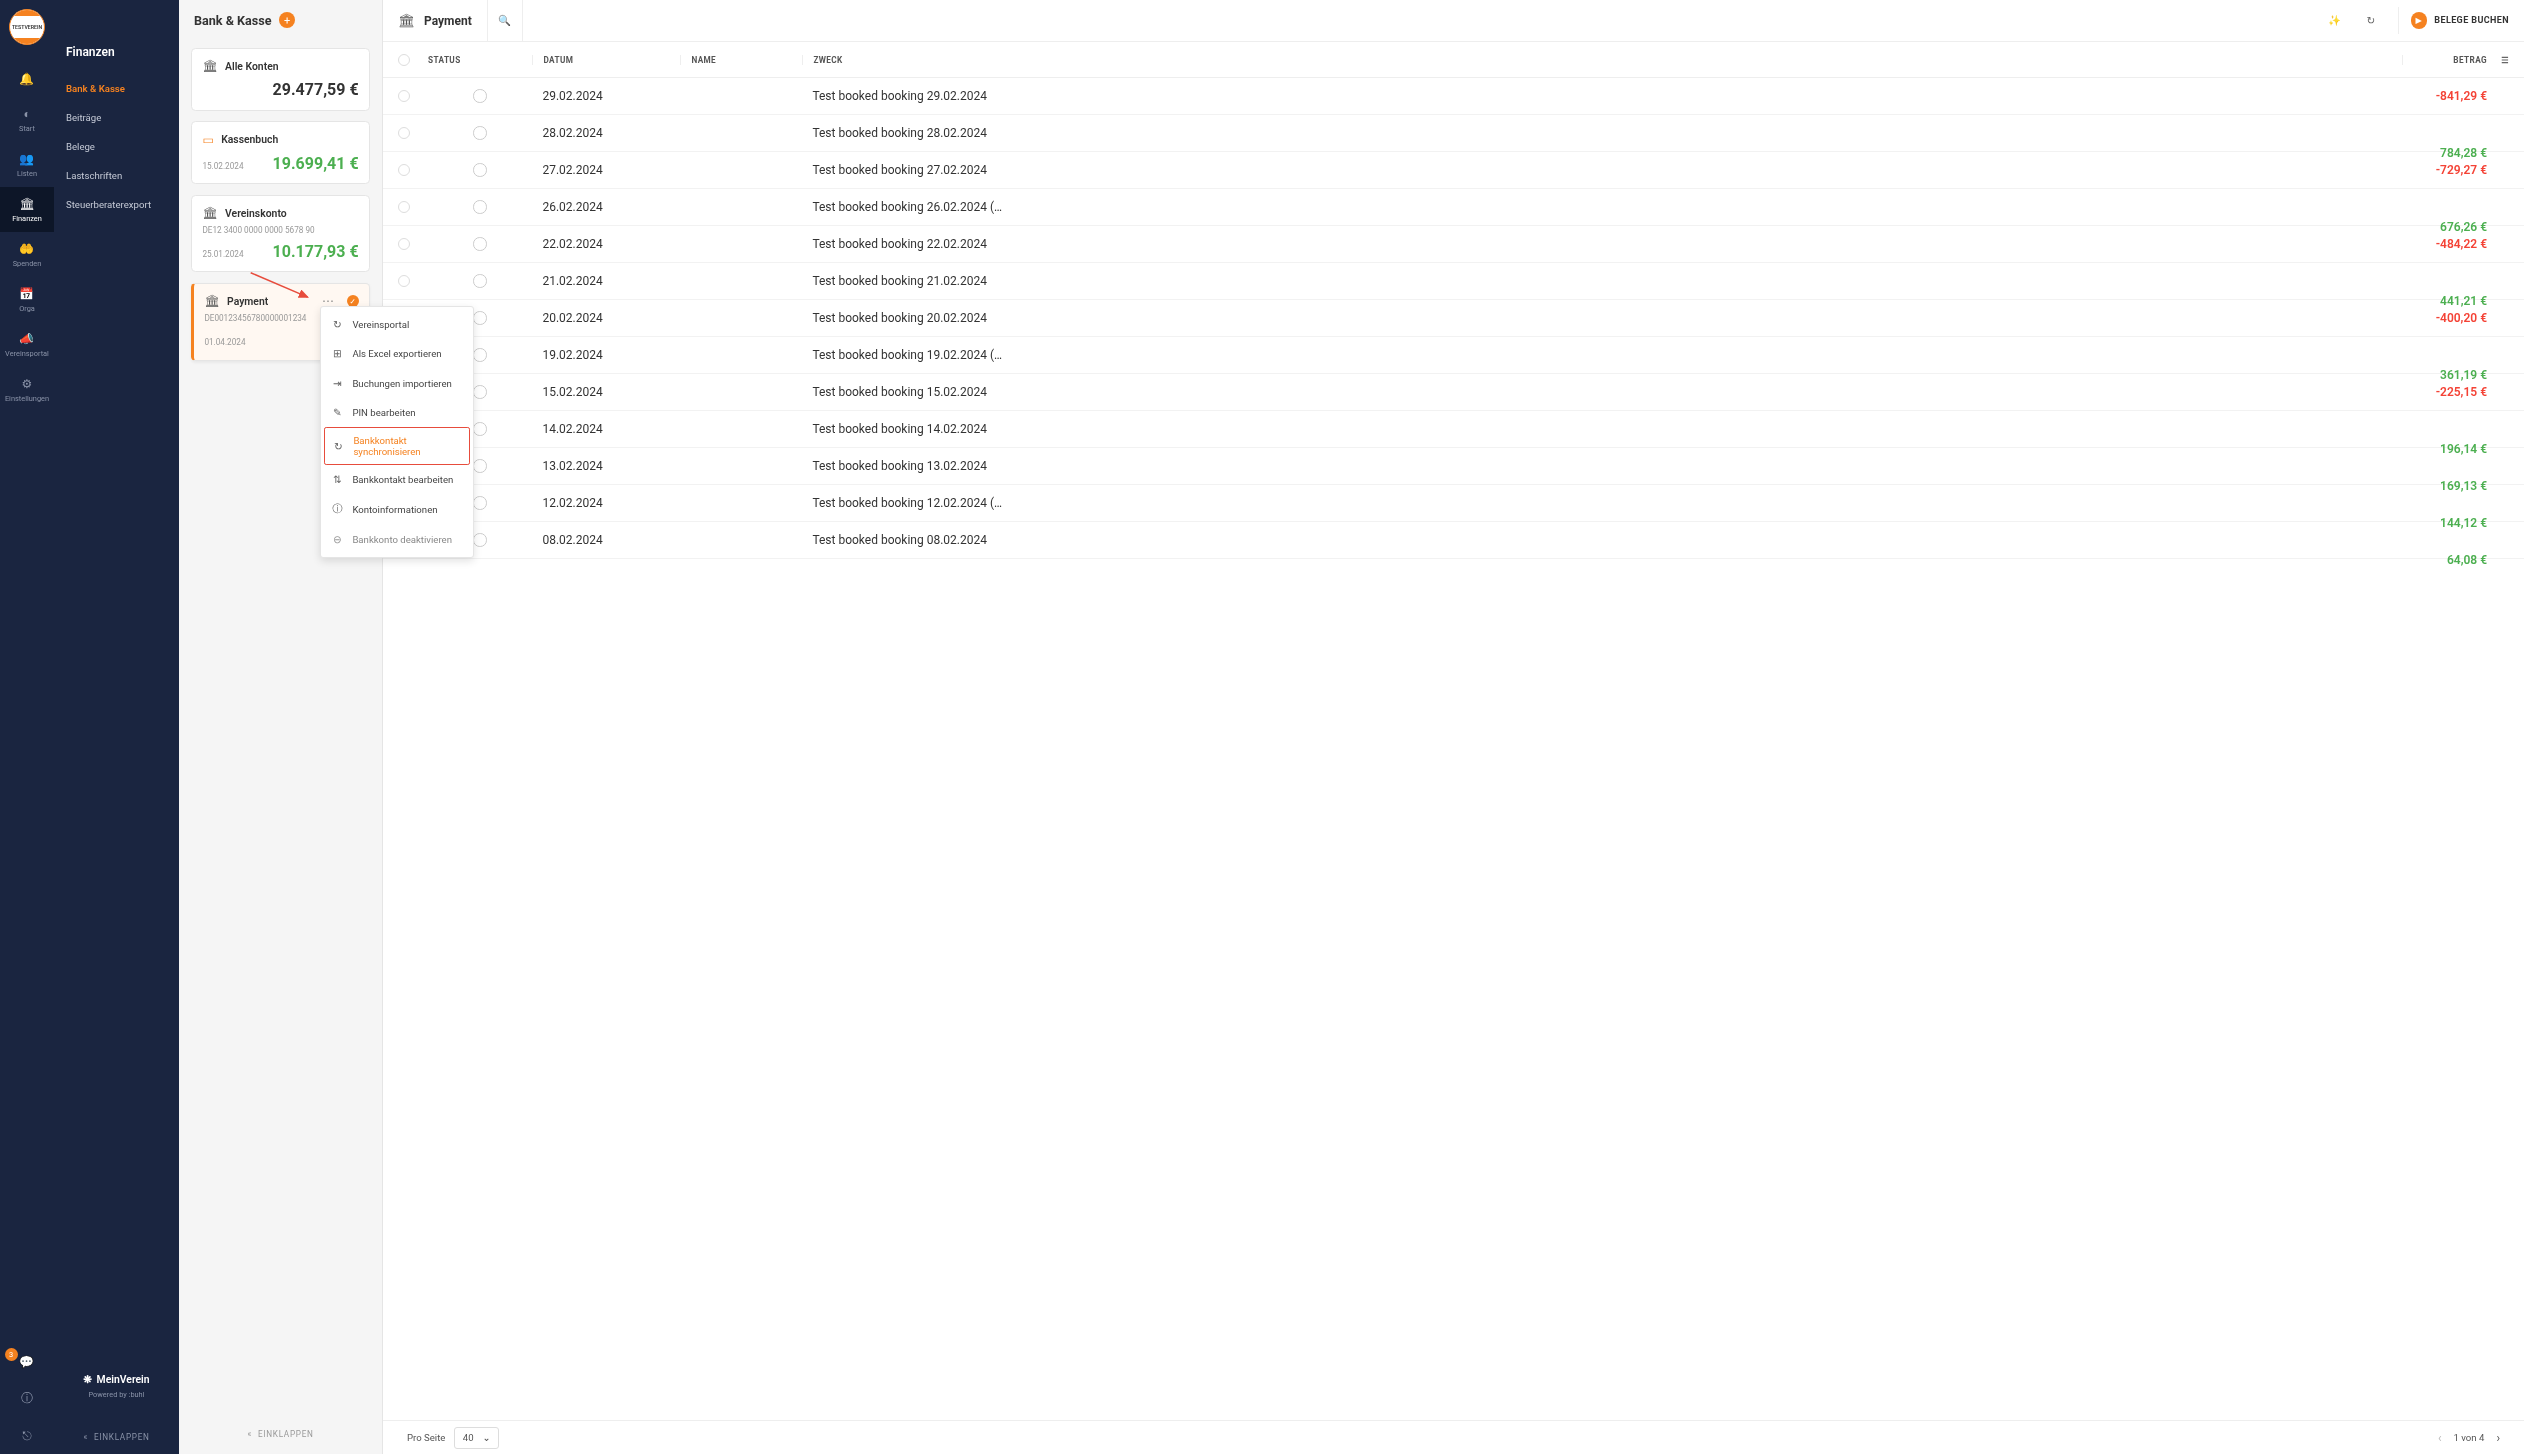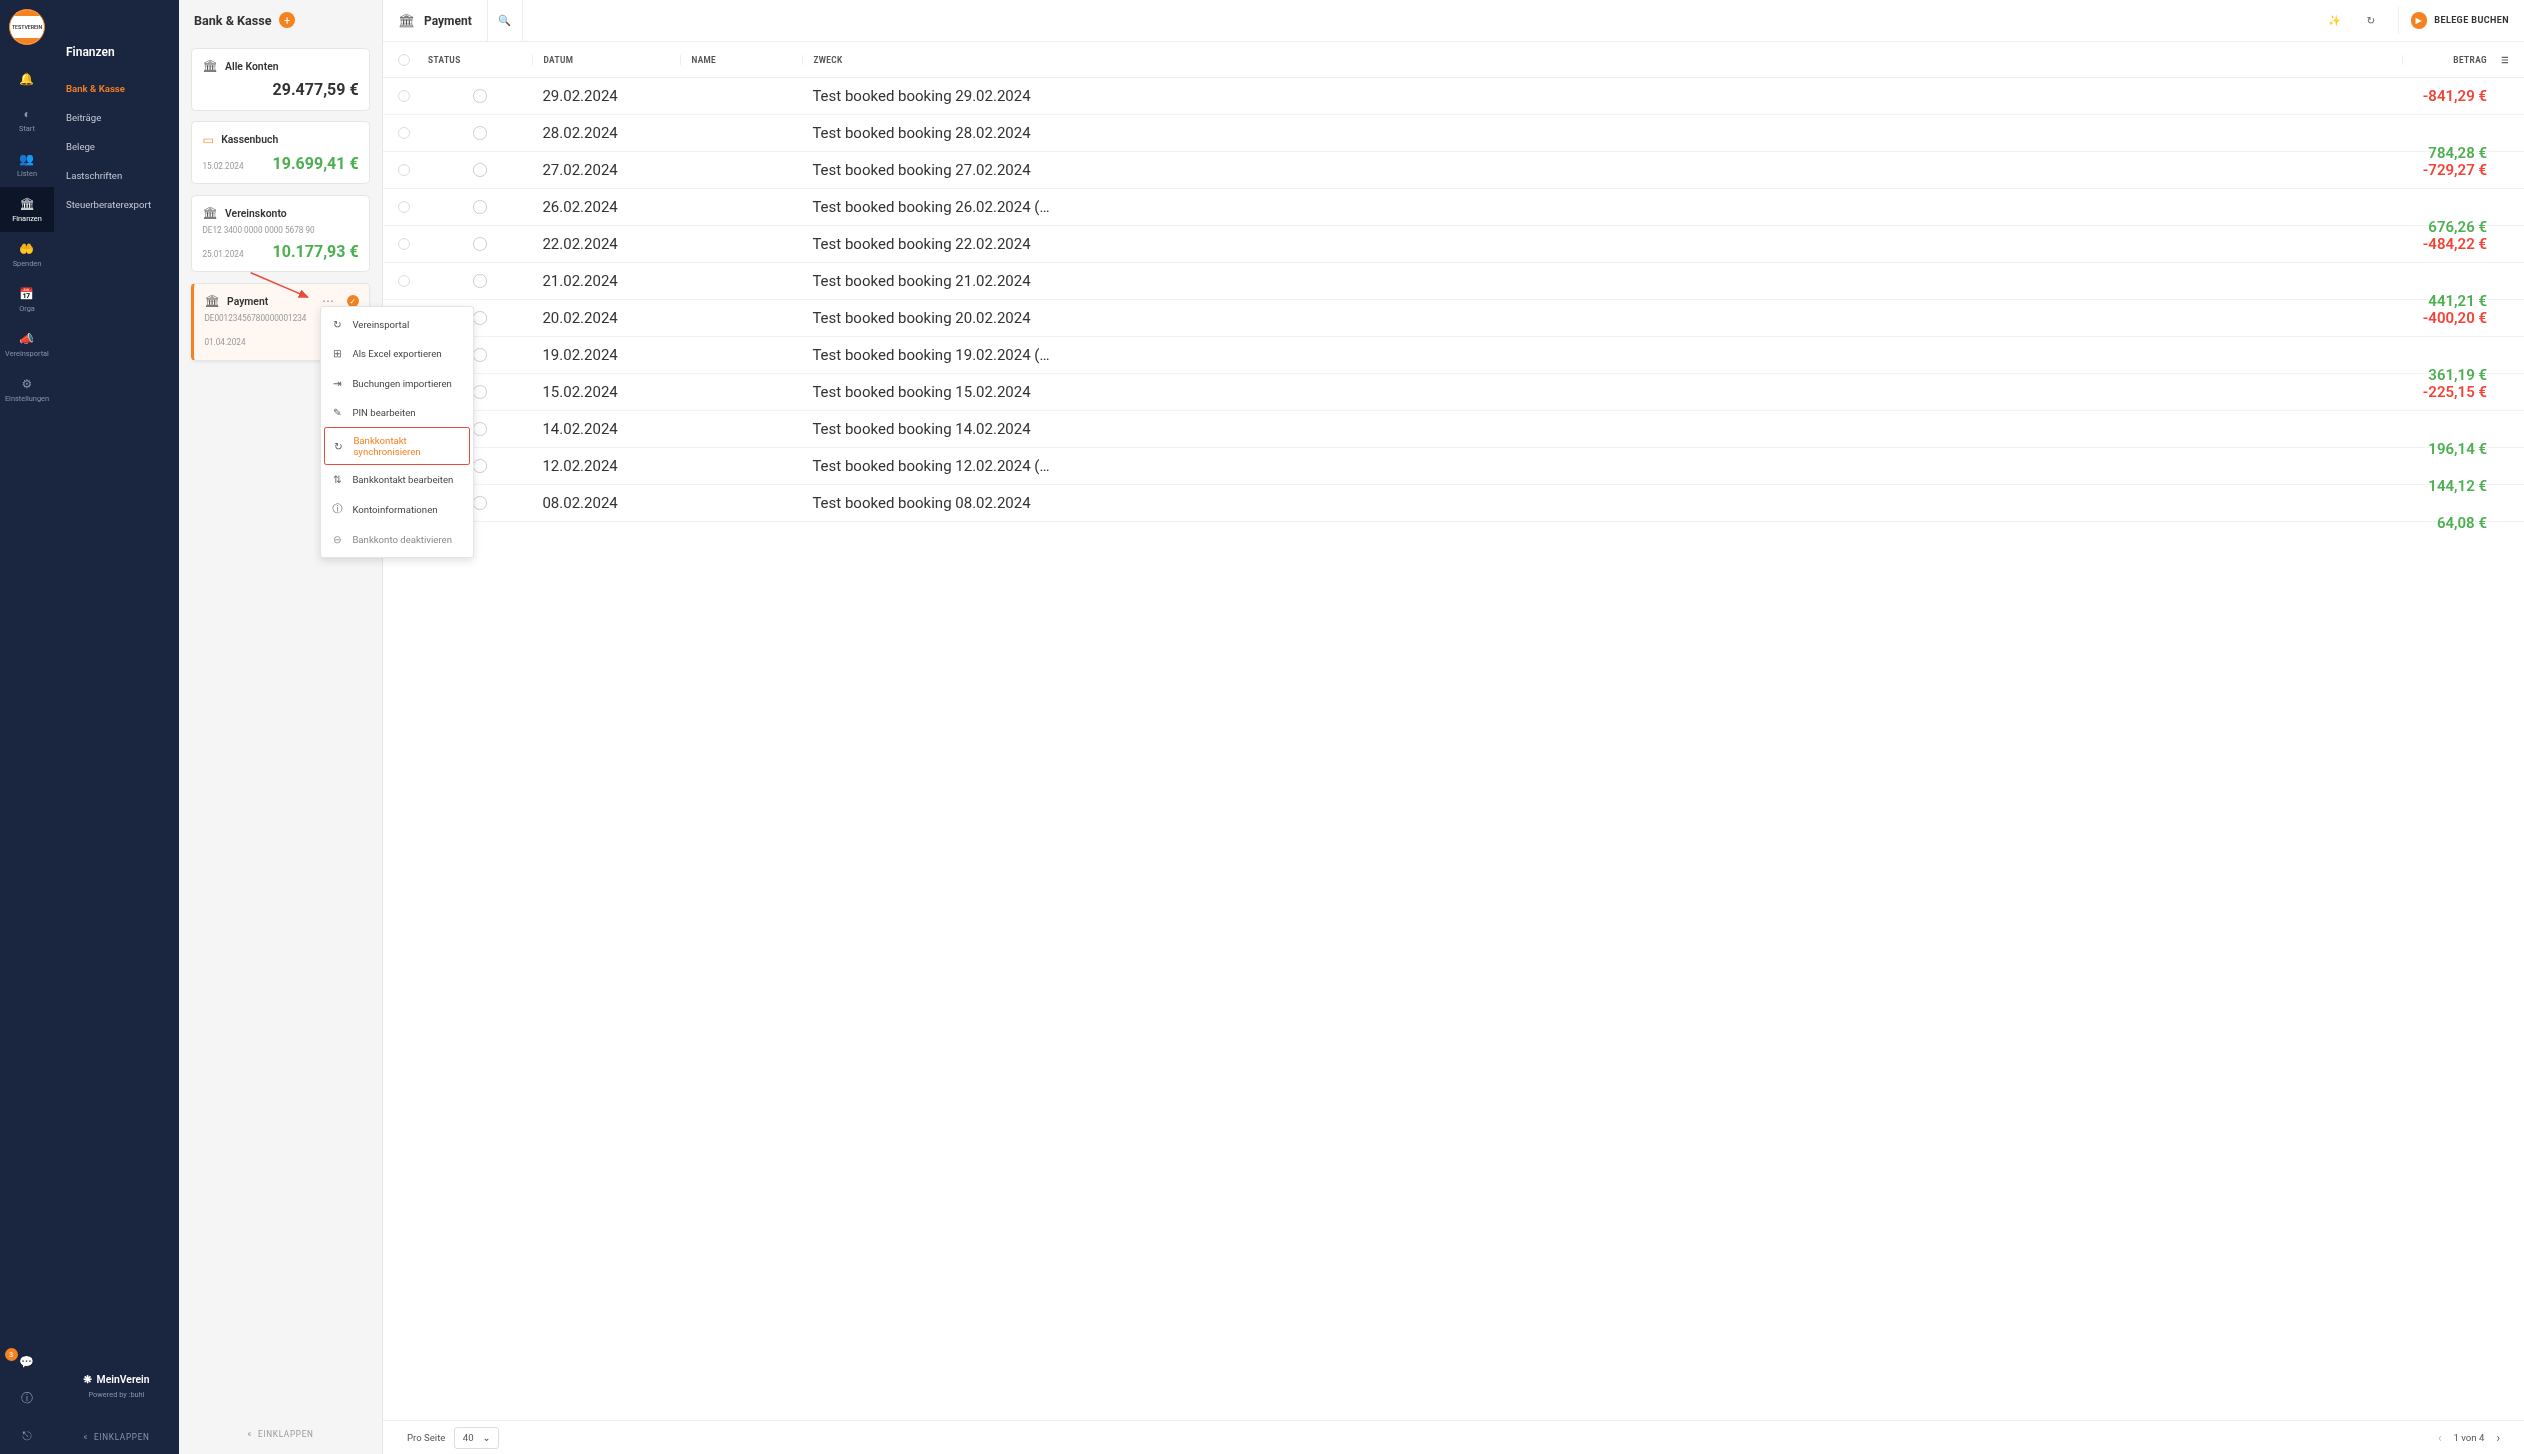--- a/index.html
+++ b/index.html
@@ -83,21 +83,21 @@
 
 .thead { display: flex; align-items: center; height: 36px; border-bottom: 0.7px solid #eee; padding: 0 15px; font-size: 8.2px; font-weight: 700; color: #555; letter-spacing: 0.4px; }
 .col-check { width: 30px; }
 .col-status { width: 104px; }
 .col-date { width: 148px; border-left: 0.7px solid #eee; padding-left: 10.4px; }
 .col-name { width: 122px; border-left: 0.7px solid #eee; padding-left: 10.4px; }
 .col-purpose { flex: 1; border-left: 0.7px solid #eee; padding-left: 10.4px; min-width: 0; overflow: hidden; text-overflow: ellipsis; white-space: nowrap; }
 .col-amount { width: 85px; text-align: right; border-left: 0.7px solid #eee; padding-left: 7.4px; }
 .col-menu { width: 22px; text-align: right; cursor: pointer; color: #666; }
 .tbody { flex: 1; overflow-y: auto; }
-.trow { display: flex; align-items: center; height: 37px; border-bottom: 0.7px solid #f2f2f2; padding: 0 15px; font-size: 15px; }
+.trow { display: flex; align-items: center; height: 37px; border-bottom: 0.7px solid #f2f2f2; padding: 0 15px; font-size: 12px; }
 .trow .col-date, .trow .col-name, .trow .col-purpose, .trow .col-amount { border-left: none; padding-left: 10.4px; }
 .check-circle { width: 12px; height: 12px; border: 1.5px solid #ddd; border-radius: 50%; cursor: pointer; }
 .status-circle { width: 13.4px; height: 13.4px; border: 1.5px solid #ccc; border-radius: 50%; margin: 0 auto; }
 .amt-pos { color: #4caf50; font-weight: 600; margin-top: 40px; }
 .amt-neg { color: #f44336; font-weight: 600; }
 
 
 .tfoot { display: flex; align-items: center; height: 34px; border-top: 0.7px solid #eee; padding: 0 24px; font-size: 9.6px; color: #555; }
 .page-size { display: flex; align-items: center; gap: 9px; }
 .page-select { border: 0.7px solid #ddd; border-radius: 3px; padding: 4.5px 7.4px; display: flex; align-items: center; gap: 9px; cursor: pointer; }
@@ -455,20 +455,33 @@
           <div class="col-amount amt-pos">196,14 €</div>
           <div class="col-menu"></div>
         </div>
         <div class="trow">
           <div class="col-check">
             <div class="check-circle"></div>
           </div>
           <div class="col-status" style="text-align:center">
             <div class="status-circle"></div>
           </div>
+          <div class="col-date">13.02.2024</div>
+          <div class="col-name"></div>
+          <div class="col-purpose">Test booked booking 13.02.2024</div>
+          <div class="col-amount amt-pos">169,13 €</div>
+          <div class="col-menu"></div>
+        </div>
+        <div class="trow">
+          <div class="col-check">
+            <div class="check-circle"></div>
+          </div>
+          <div class="col-status" style="text-align:center">
+            <div class="status-circle"></div>
+          </div>
           <div class="col-date">12.02.2024</div>
           <div class="col-name"></div>
           <div class="col-purpose">Test booked booking 12.02.2024 (…</div>
           <div class="col-amount amt-pos">144,12 €</div>
           <div class="col-menu"></div>
         </div>
         <div class="trow">
           <div class="col-check">
             <div class="check-circle"></div>
           </div>

